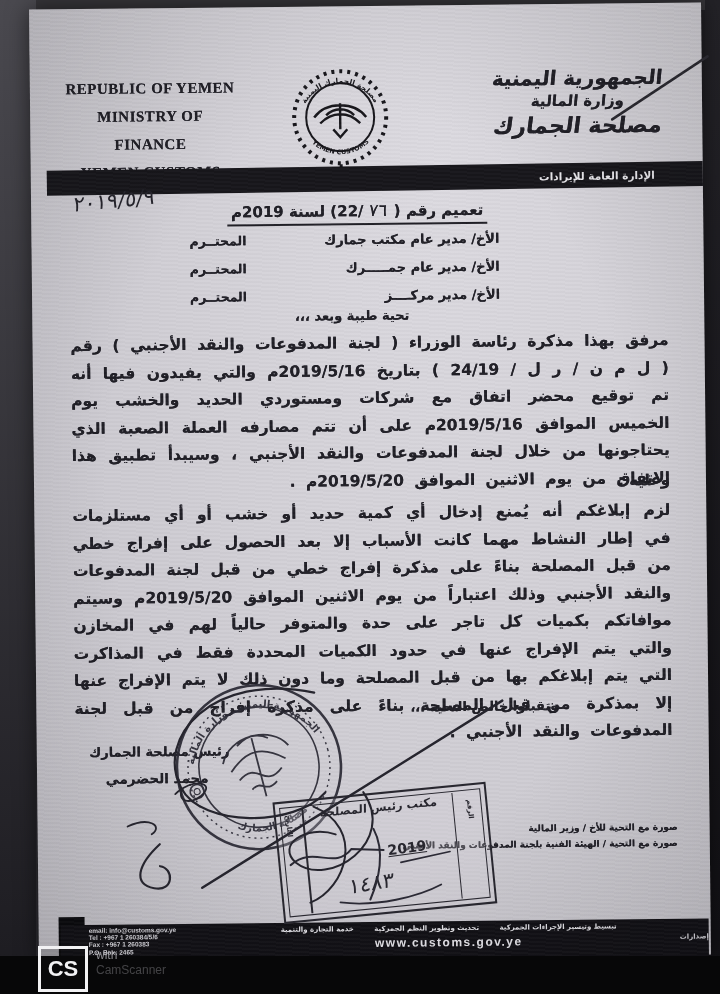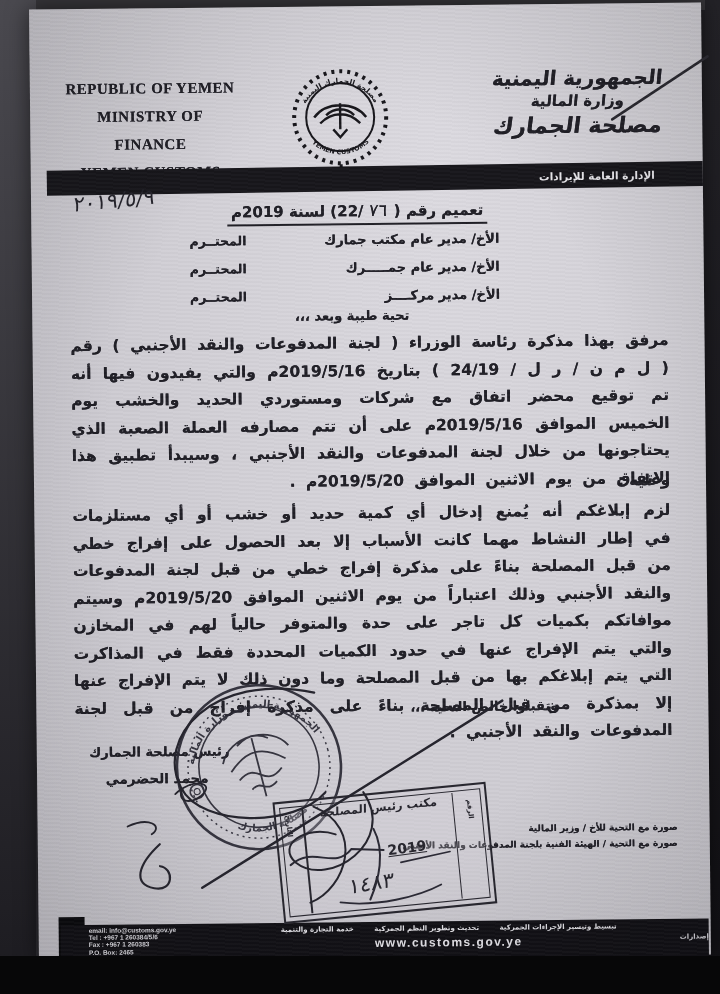--- a/index.html
+++ b/index.html
@@ -243,13 +243,20 @@
           <span>خدمة التجارة والتنمية</span>
         </div>
         <div id="f-site">www.customs.gov.ye</div>
       </div>
       <div id="f-right">إصدارات</div>
     </div>
   </div>
 
   <div class="band" id="band-bottom"></div>
 
+  <div id="cam">
+    <div id="cam-logo">CS</div>
+    <div id="cam-text">
+      <div>with</div>
+      <div style="opacity:.45">CamScanner</div>
+    </div>
+  </div>
 </div>
 
 </body></html>

